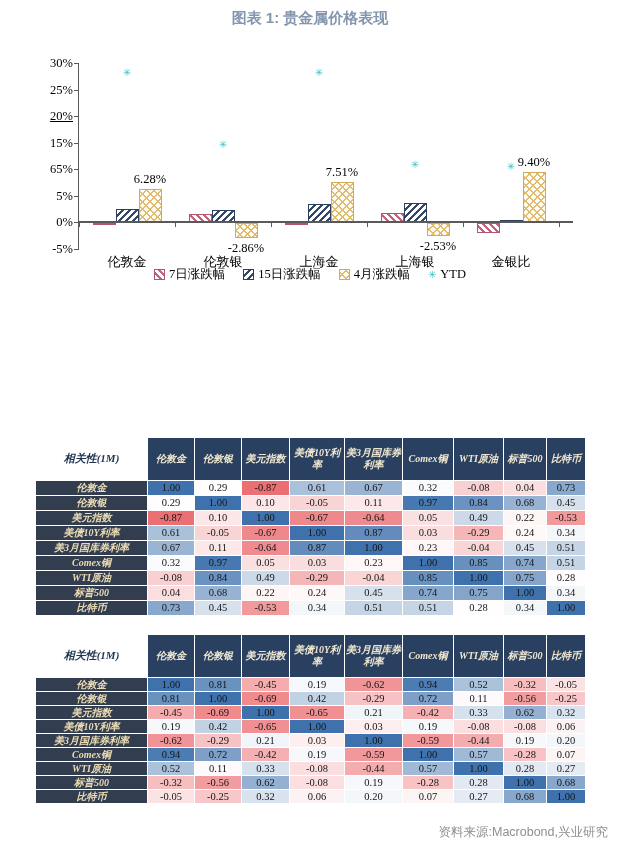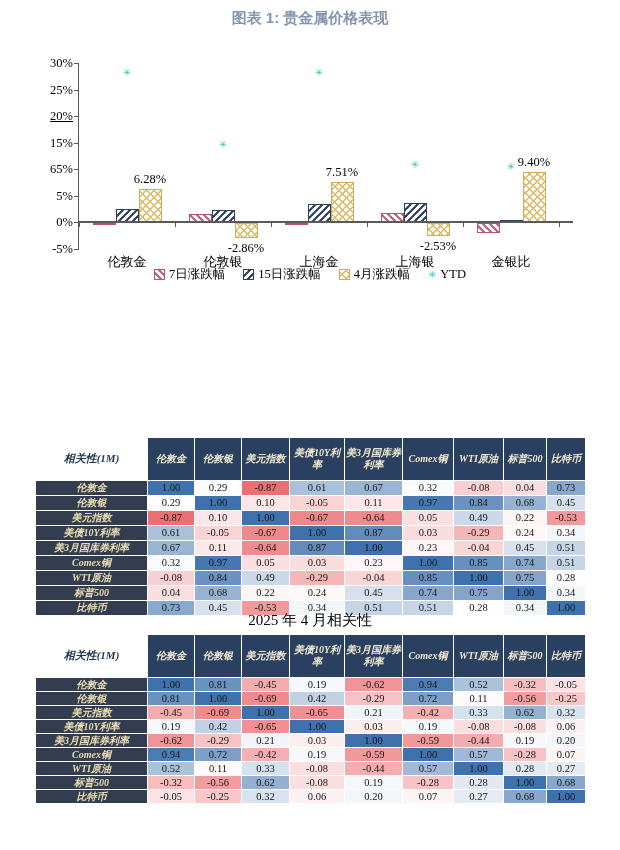--- a/index.html
+++ b/index.html
@@ -277,21 +277,20 @@
             <td style="background: rgb(244, 247, 250);">0.34</td>
             <td style="background: rgb(197, 213, 230);">0.51</td>
             <td style="background: rgb(197, 213, 230);">0.51</td>
             <td style="background: rgb(255, 253, 253);">0.28</td>
             <td style="background: rgb(244, 247, 250);">0.34</td>
             <td style="background: rgb(63, 114, 173);">1.00</td>
           </tr>
         </tbody>
       </table>
     </div>
-  <div class="caption cap1">2025 年 4 月相关性</div>
 
   <div class="tblwrap" id="t2">
       <table class="corr rh13">
         <colgroup>
           <col style="width: 112px;">
           <col style="width: 47px;">
           <col style="width: 47px;">
           <col style="width: 48px;">
           <col style="width: 55px;">
           <col style="width: 58px;">
@@ -420,14 +419,15 @@
             <td style="background: rgb(244, 247, 250);">0.20</td>
             <td style="background: rgb(253, 244, 244);">0.07</td>
             <td style="background: rgb(228, 235, 243);">0.27</td>
             <td style="background: rgb(135, 167, 204);">0.68</td>
             <td style="background: rgb(63, 114, 173);">1.00</td>
           </tr>
         </tbody>
       </table>
     </div>
 
+  <div class="source src2">资料来源:Macrobond,兴业研究</div>
 
 </div>
 
 </body></html>

